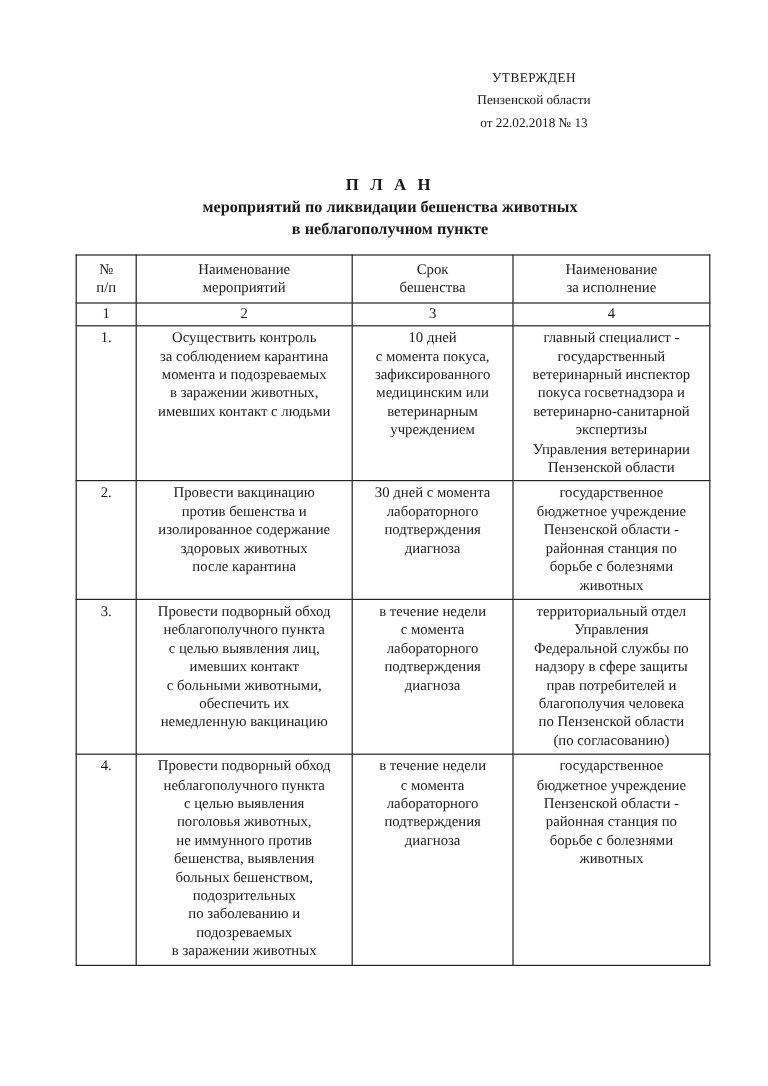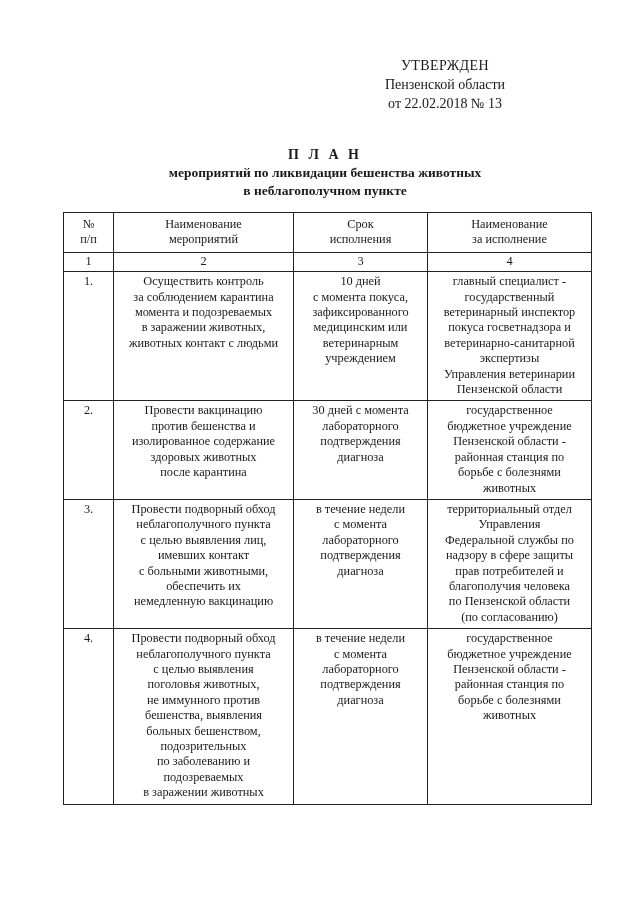--- a/index.html
+++ b/index.html
@@ -22,21 +22,21 @@
     box-sizing: border-box;
   }
 
   
   .approval {
     position: absolute;
     left: 300px;
     top: 56px;
     width: 290px;
     text-align: center;
-    font-size: 14px;
+    font-size: 11px;
     line-height: 19px;
   }
   .approval .line {
     white-space: pre;
   }
   .approval .line-1 {
     letter-spacing: 0.4px;
   }
 
   
@@ -144,21 +144,21 @@
           </th>
           <th>
             <div class="cell-lines">
               <div>Наименование</div>
               <div>мероприятий</div>
             </div>
           </th>
           <th>
             <div class="cell-lines">
               <div>Срок</div>
-              <div>исполнения</div>
+              <div>бешенства</div>
             </div>
           </th>
           <th>
             <div class="cell-lines">
               <div>Наименование</div>
               <div>за исполнение</div>
             </div>
           </th>
         </tr>
         <tr class="numrow">
@@ -171,21 +171,21 @@
       <tbody>
 
         <tr class="body-row">
           <td class="num">1.</td>
           <td>
               <div class="cell-lines">
                 <div>Осуществить контроль</div>
                 <div>за соблюдением карантина</div>
                 <div>момента и подозреваемых</div>
                 <div>в заражении животных,</div>
-                <div>животных контакт с людьми</div>
+                <div>имевших контакт с людьми</div>
               </div>
             </td>
           <td>
               <div class="cell-lines">
                 <div>10 дней</div>
                 <div>с момента покуса,</div>
                 <div>зафиксированного</div>
                 <div>медицинским или</div>
                 <div>ветеринарным</div>
                 <div>учреждением</div>

